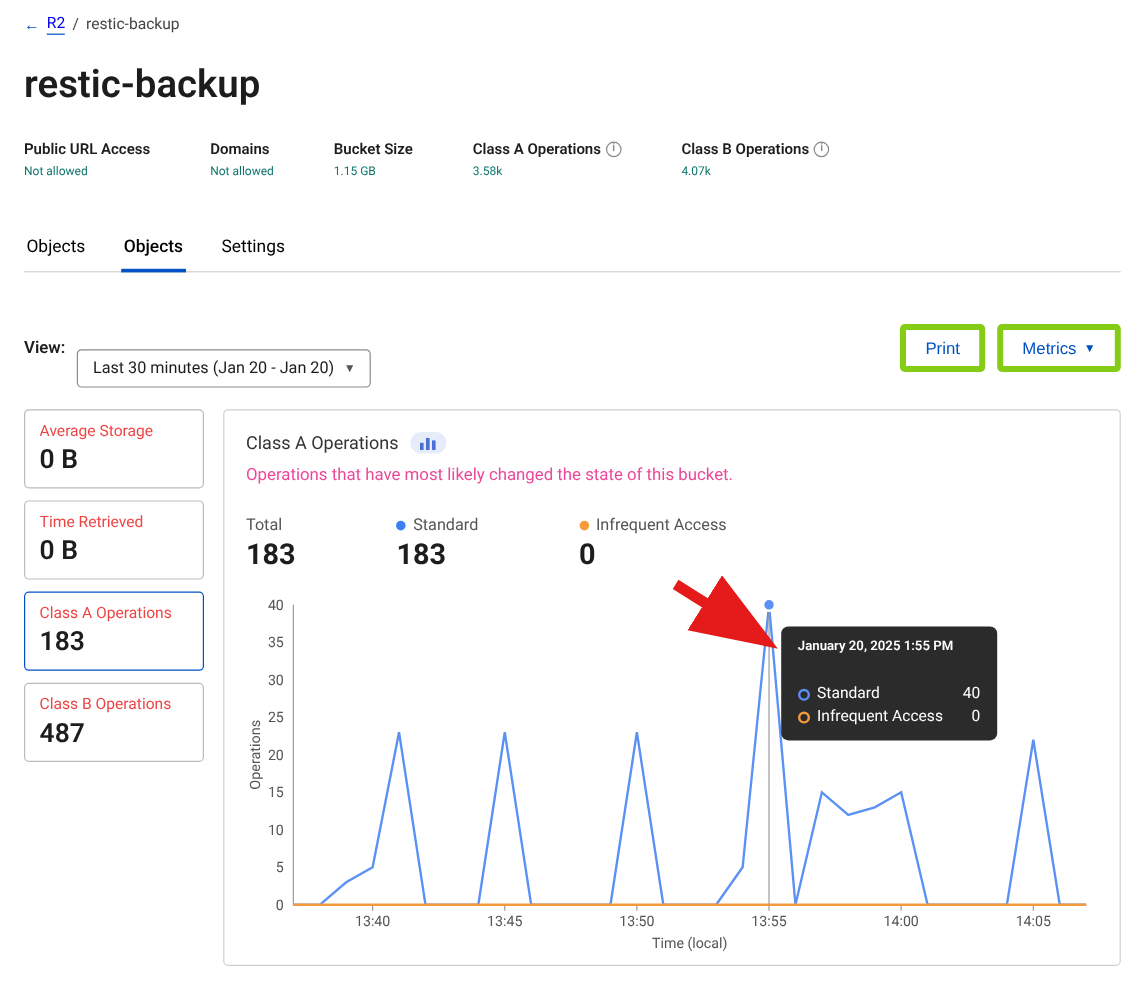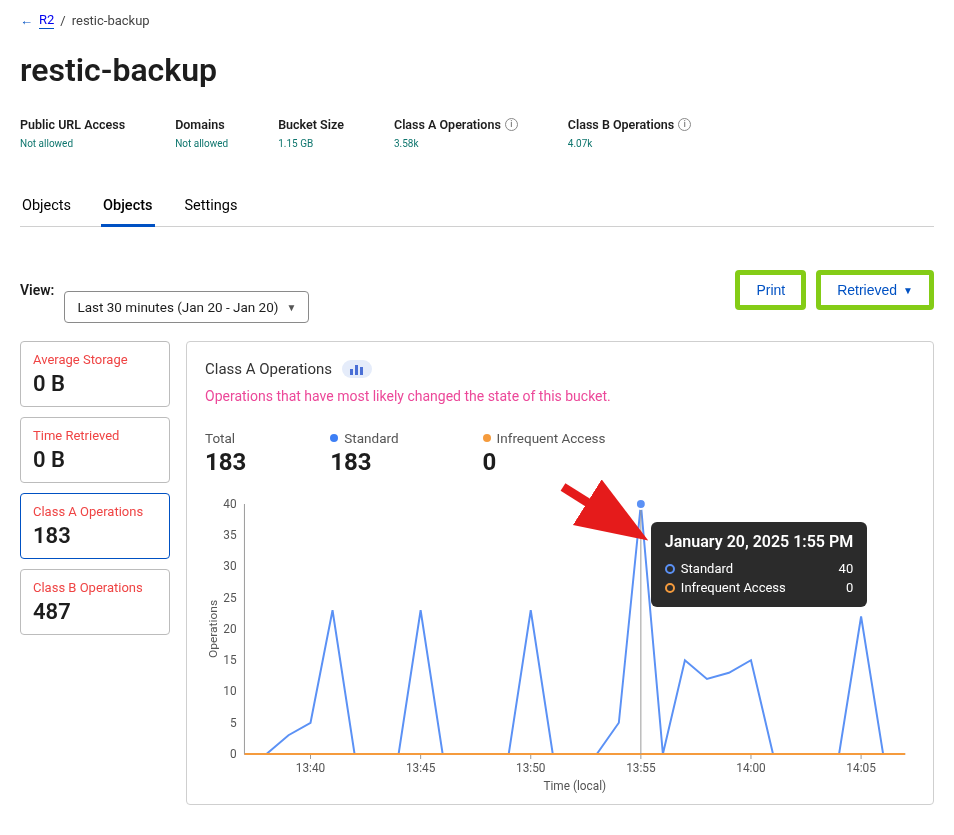--- a/index.html
+++ b/index.html
@@ -72,21 +72,21 @@
   .chart-svg { width:100%; height:100%; display:block; }
   .axis-label { font-size:12px; fill:#555; }
   .axis-line { stroke:#999; stroke-width:1; }
   .series-line { fill:none; stroke:#5b91f5; stroke-width:2; }
   .series-flat { fill:none; stroke:#f59b3d; stroke-width:2; }
   .hover-line { stroke:#999; stroke-width:1; }
   .hover-dot { fill:#5b91f5; stroke:#fff; stroke-width:2; }
 
   
   .tooltip { position:absolute; background:#2b2b2b; color:#fff; border-radius:6px; padding:10px 14px; font-size:13px; min-width:180px; pointer-events:none; }
-  .tooltip .tt-title { font-weight:600; margin-bottom:8px; font-size:16px; }
+  .tooltip .tt-title { font-weight:600; margin-bottom:24px; font-size:11px; }
   .tooltip .tt-row { display:flex; align-items:center; justify-content:space-between; gap:16px; padding:2px 0; }
   .tooltip .tt-left { display:flex; align-items:center; gap:6px; }
   .tooltip .tt-dot { width:10px; height:10px; border-radius:50%; border:2px solid; background:transparent; }
 
   
   .red-arrow { position:absolute; pointer-events:none; }
 
   .caret { font-size:10px; color:#555; }
 </style>
 </head>
@@ -146,21 +146,21 @@
   <div class="view-group">
     <span class="view-label">View:</span>
     <div class="dropdown">
       <span>Last 30 minutes (Jan 20 - Jan 20)</span>
       <span class="caret">▼</span>
     </div>
   </div>
   <div class="btn-group">
     <button class="btn">Print</button>
     <button class="btn">
-      <span>Retrieved</span>
+      <span>Metrics</span>
       <span class="caret" style="color:#0051c3;">▼</span>
     </button>
   </div>
 </div>
 
 <div class="body-row">
 
   <div class="stat-cards">
     <div class="stat-card">
       <div class="sc-label">Average Storage</div>

